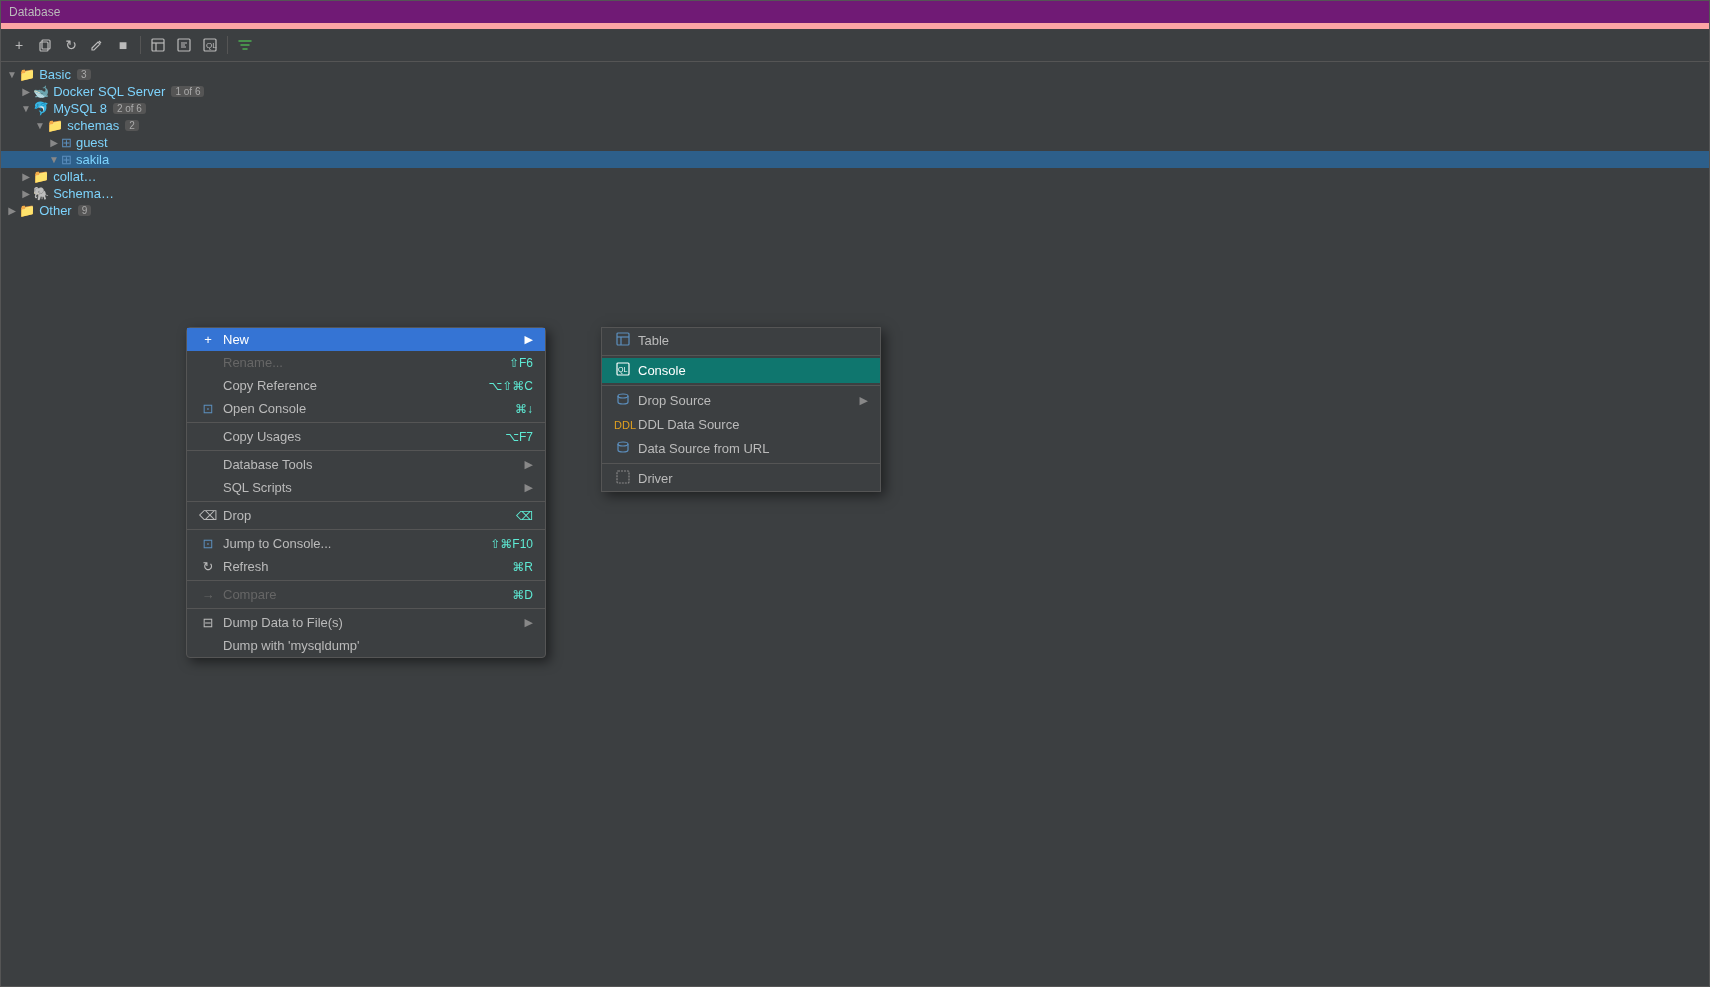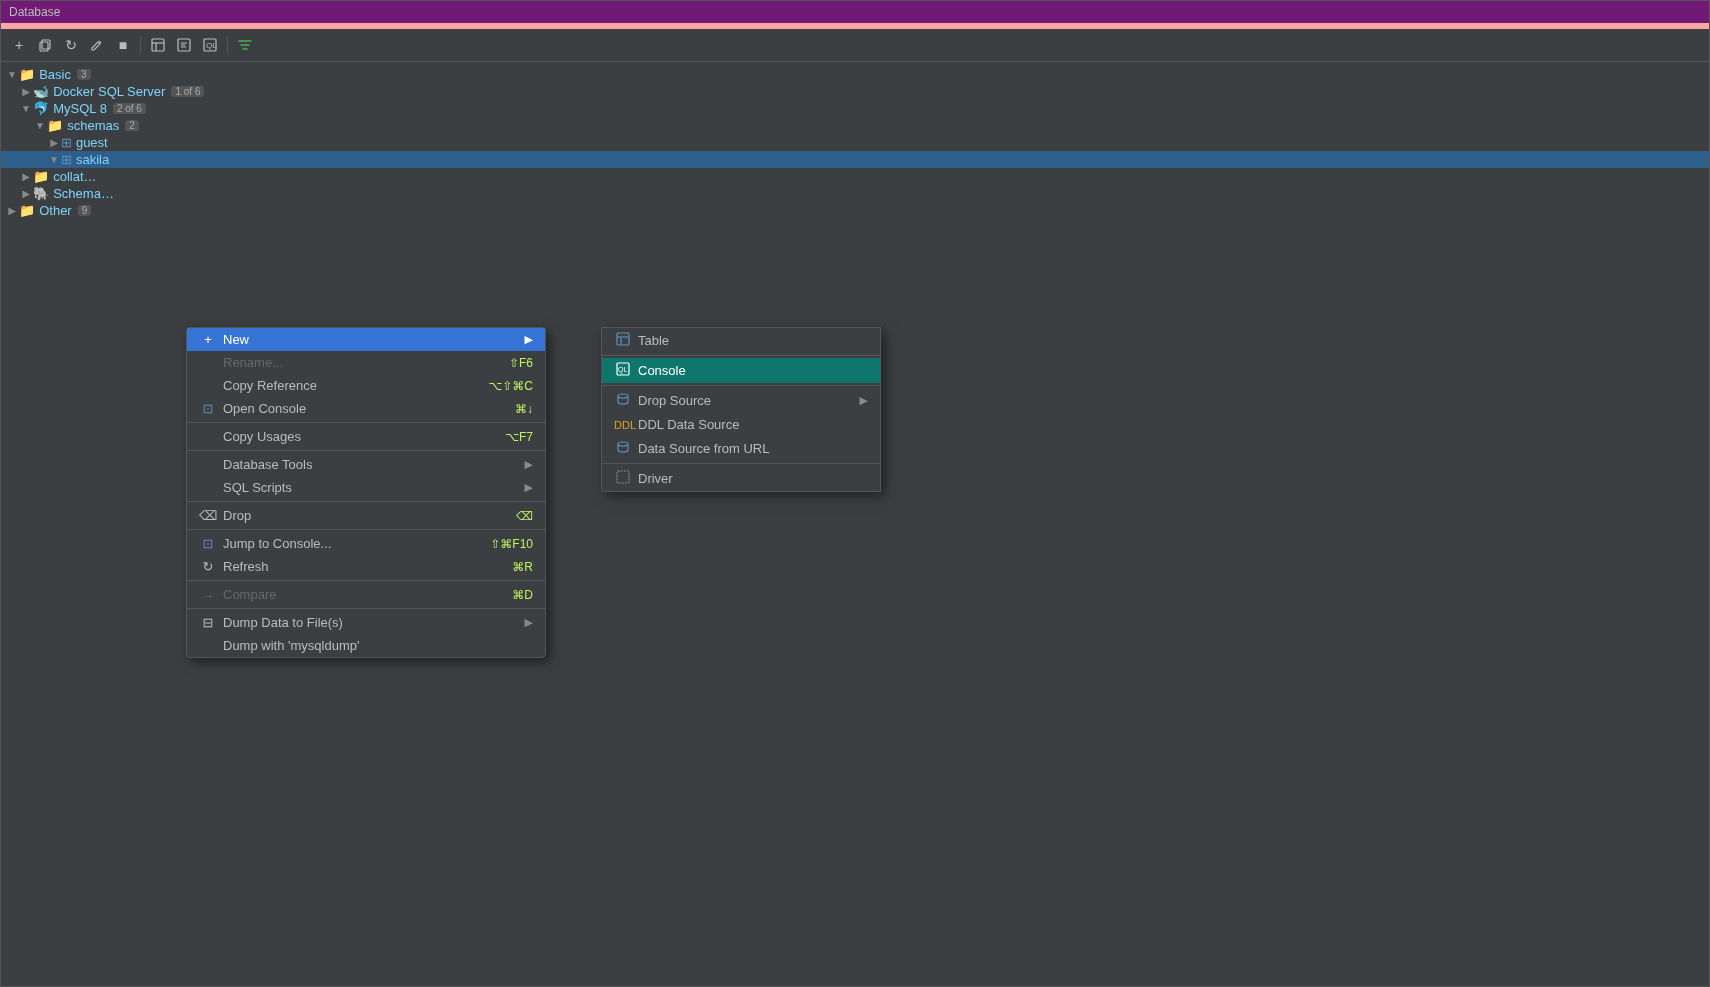--- a/index.html
+++ b/index.html
@@ -132,21 +132,21 @@
     .ctx-item-icon {
       width: 18px;
       margin-right: 6px;
       text-align: center;
       font-size: 13px;
       flex-shrink: 0;
     }
     .ctx-item-label { flex: 1; }
     .ctx-item-shortcut {
       margin-left: 20px;
-      color: #bef264;
+      color: #5eead4;
       font-size: 12px;
     }
     .ctx-arrow {
       margin-left: 8px;
       color: #888;
       font-size: 11px;
     }
     .ctx-item.highlighted .ctx-arrow { color: #fff; }
     .ctx-sep {
       height: 1px;

